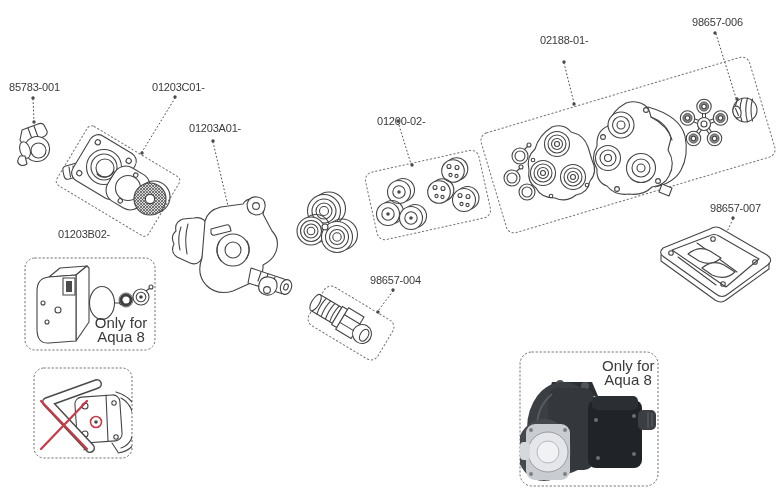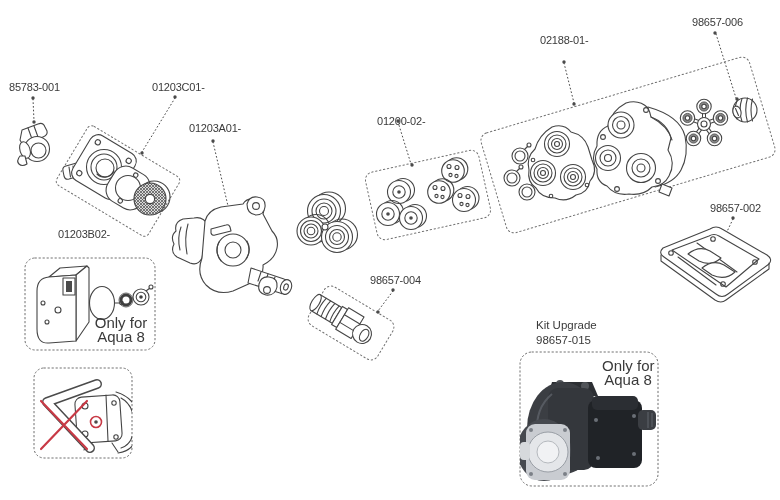--- a/index.html
+++ b/index.html
@@ -361,28 +361,24 @@
         <circle cx="565" cy="474" r="2" fill="#7b8087"></circle>
   </g>
 </svg>
 
 <div class="lbl" style="left:9px;top:81px">85783-001</div>
 <div class="lbl" style="left:152px;top:81px">01203C01-</div>
 <div class="lbl" style="left:189px;top:122px">01203A01-</div>
 <div class="lbl" style="left:377px;top:115px">01200-02-</div>
 <div class="lbl" style="left:540px;top:34px">02188-01-</div>
 <div class="lbl" style="left:692px;top:16px">98657-006</div>
-<div class="lbl" style="left:710px;top:202px">98657-002</div>
+<div class="lbl" style="left:710px;top:202px">98657-007</div>
 <div class="lbl" style="left:370px;top:274px">98657-004</div>
 <div class="lbl" style="left:58px;top:228px">01203B02-</div>
 
-<div class="kitlbl" style="left:536px;top:318px">
-  <div>Kit Upgrade</div>
-  <div>98657-015</div>
-</div>
 
 <div class="note" style="left:90px;top:316px;width:62px">
   <div>Only for</div>
   <div>Aqua 8</div>
 </div>
 
 <div class="note" style="left:602px;top:359px;width:52px">
   <div>Only for</div>
   <div>Aqua 8</div>
 </div>

